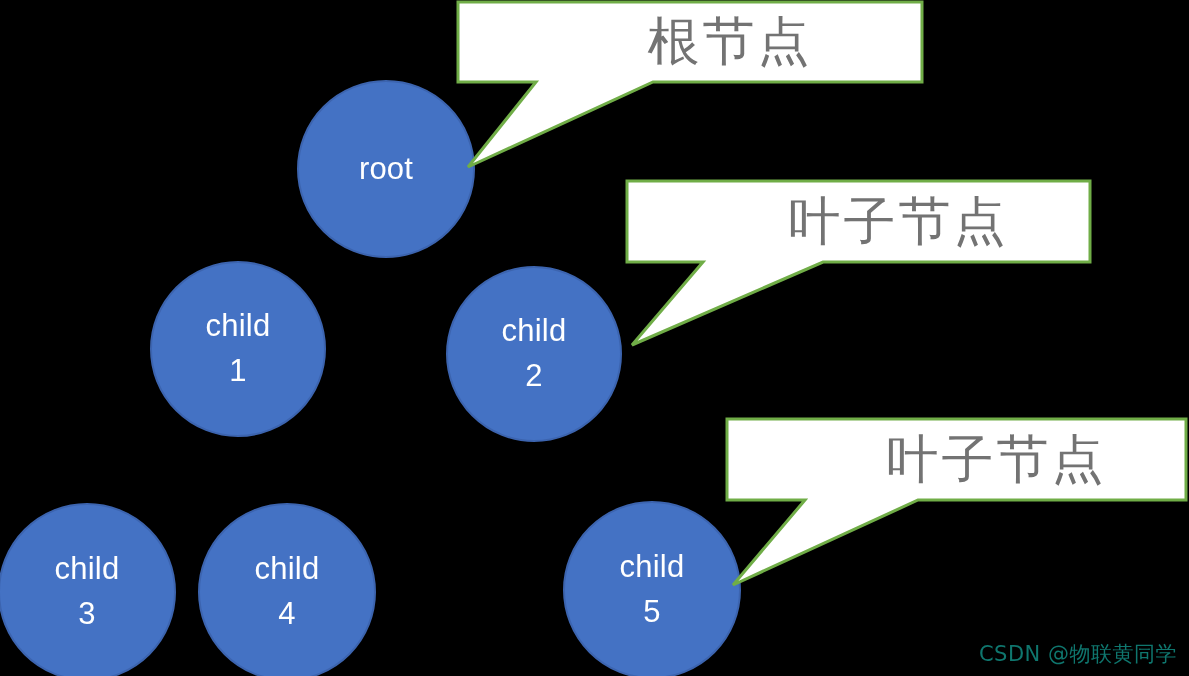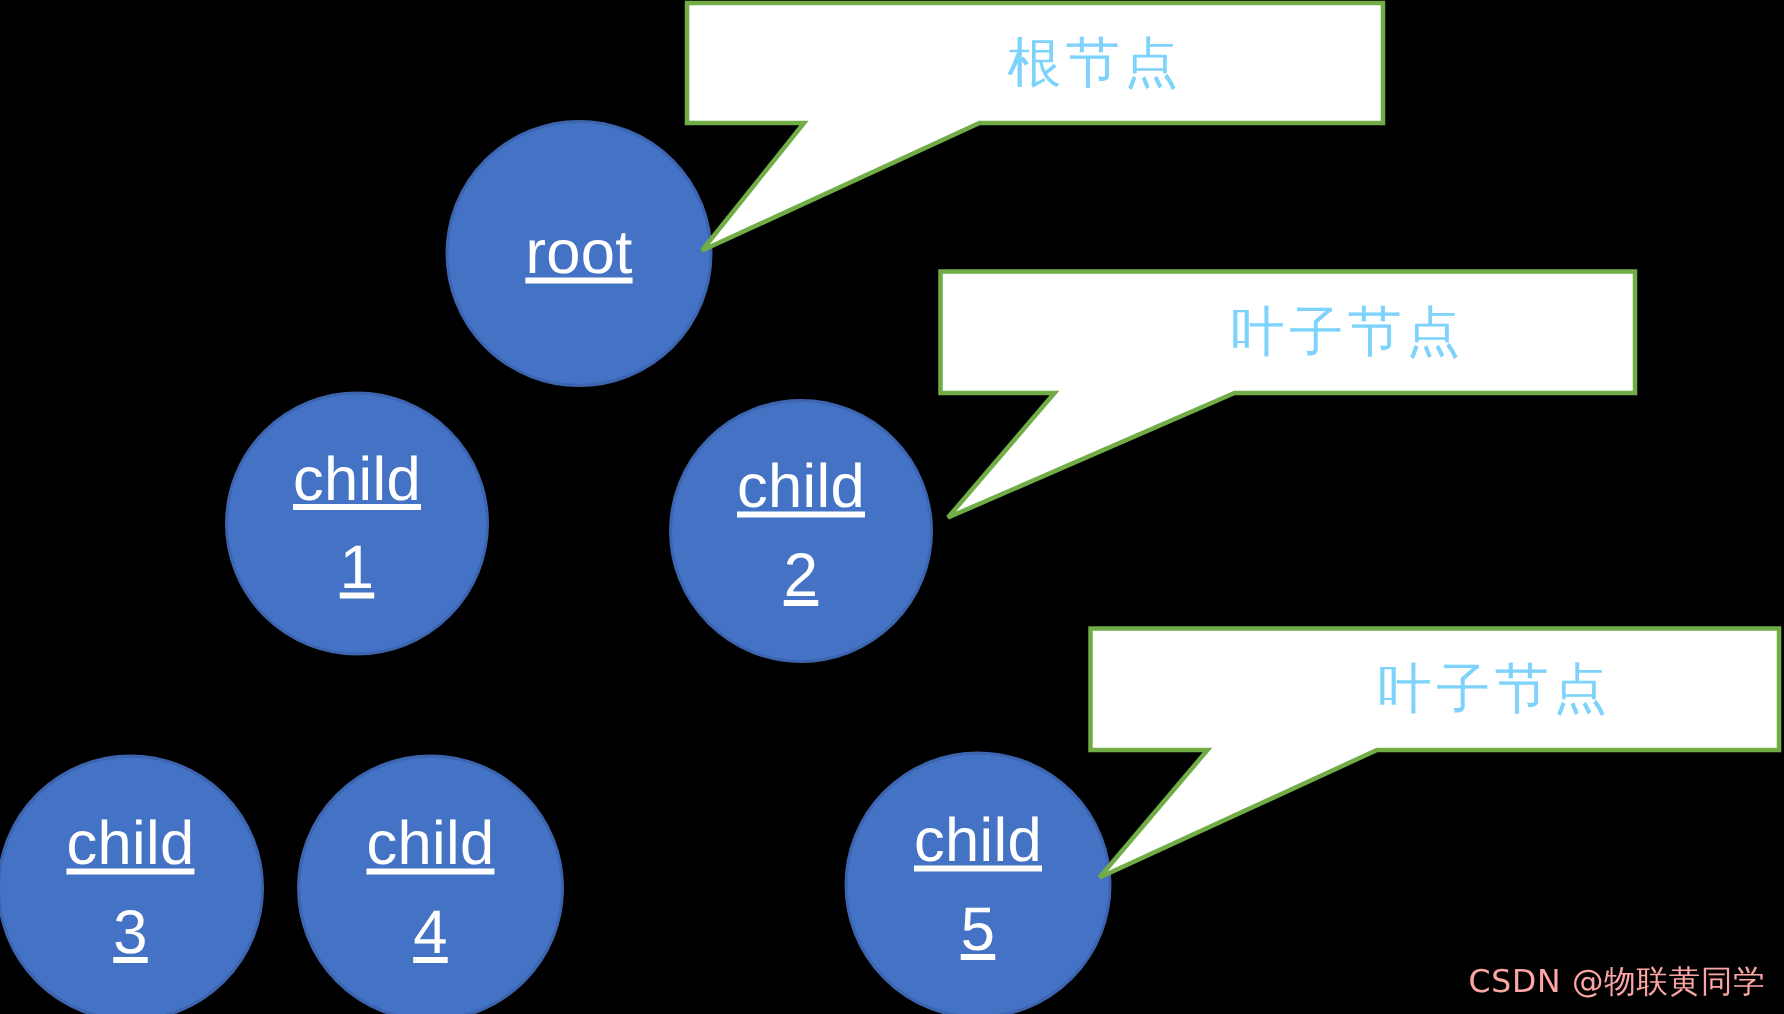--- a/index.html
+++ b/index.html
@@ -26,45 +26,44 @@
     height: 676px;
   }
   .node-label {
     position: absolute;
     display: flex;
     flex-direction: column;
     align-items: center;
     justify-content: center;
     color: #ffffff;
     font-family: "Liberation Sans", "DejaVu Sans", sans-serif;
-    font-size: 41px;
+    font-size: 31px;
     line-height: 1.45;
     letter-spacing: 0.2px;
     pointer-events: none;
     white-space: pre;
-    text-decoration: underline;
   }
   .node-label .ln2 { display: block; }
   .callout-text {
     position: absolute;
     display: flex;
     align-items: center;
     justify-content: center;
-    color: #7dd3fc;
+    color: #737373;
     font-family: "DejaVu Sans", "Liberation Sans", sans-serif;
-    font-size: 36px;
+    font-size: 52px;
     letter-spacing: 3px;
     white-space: pre;
     padding-left: 40px;
   }
   .watermark {
     position: absolute;
     right: 12px;
     bottom: 8px;
-    color: #fca5a5;
+    color: #0f766e;
     font-size: 21px;
     font-family: "DejaVu Sans", "Liberation Sans", sans-serif;
     letter-spacing: 0.5px;
     white-space: pre;
     text-align: right;
   }
 </style>
 </head>
 <body>
 

